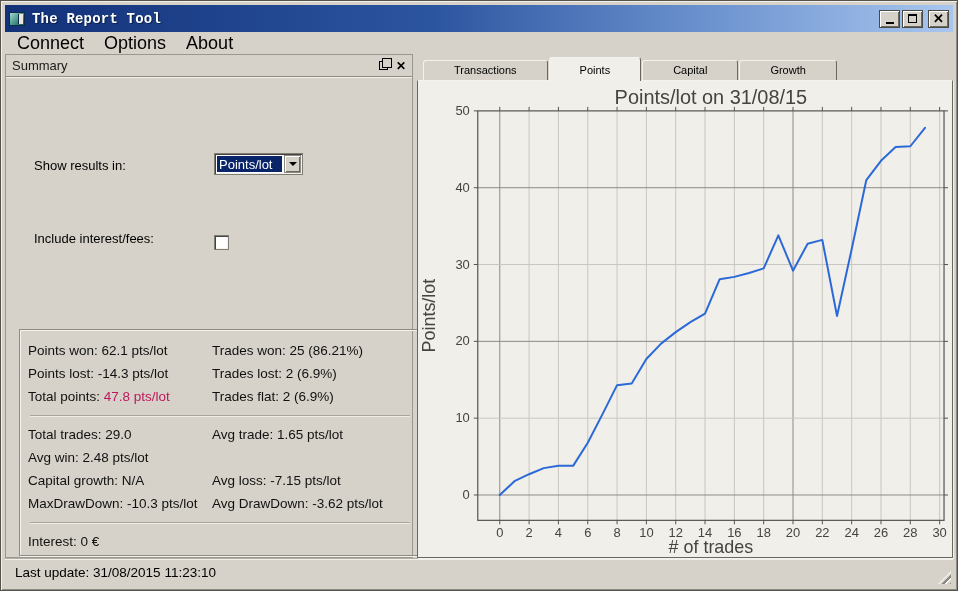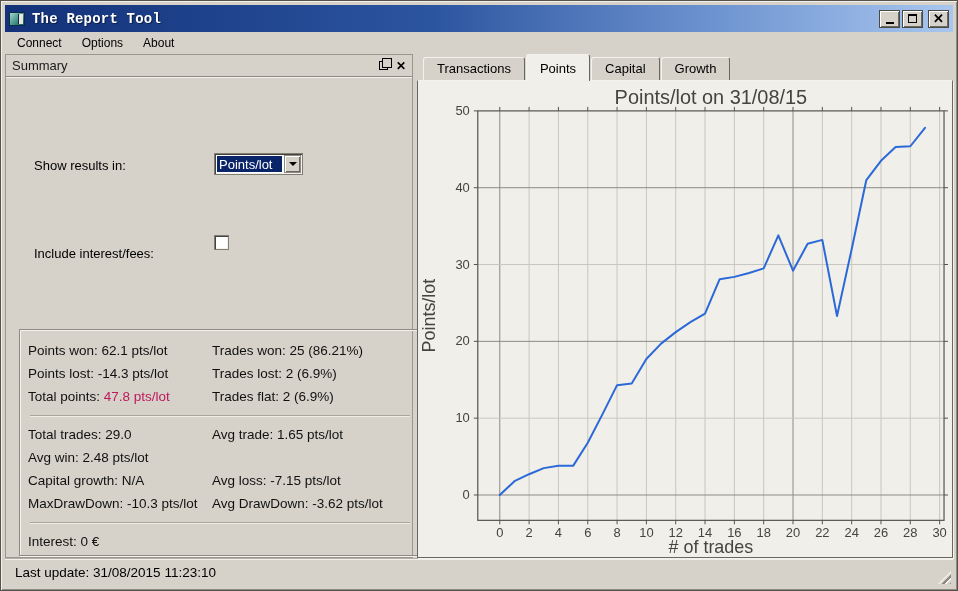--- a/index.html
+++ b/index.html
@@ -35,41 +35,41 @@
     display:flex; align-items:center; justify-content:center;
     cursor:default; position:relative;
   }
   .win-btn.close { margin-left:3px; }
   .glyph-min { width:8px; height:2px; background:#000; margin-top:9px; }
   .glyph-max { width:9px; height:9px; border:1px solid #000; border-top:2px solid #000; }
   .glyph-close { font-size:13px; font-weight:bold; line-height:1; }
 
   
   .menubar { height:22px; flex:0 0 22px; display:flex; align-items:center; background:#d6d2c9; padding-left:2px; }
-  .menu-item { padding:3px 10px; font-size:12px;text-align:right; }
+  .menu-item { padding:3px 10px; font-size:18px;text-align:right; }
 
   
   .main { flex:1; display:flex; min-height:0; }
 
   
   .dock {
     width:408px; flex:0 0 408px; position:relative;
     background:#d6d2c9; border:1px solid #9a978f;
   }
   .dock-header { height:22px; display:flex; align-items:center; padding:0 6px;
     border-bottom:1px solid #8e8b84; box-shadow:0 1px 0 #f2f0ea; }
   .dock-title { font-size:13px; color:#1a1a1a; }
   .dock-icons { margin-left:auto; display:flex; align-items:center; gap:8px; }
   .float-icon { width:9px; height:9px; border:1px solid #000; position:relative; background:#d6d2c9; }
   .float-icon::before { content:""; position:absolute; left:2px; top:-4px; width:8px; height:8px; border:1px solid #000; background:#d6d2c9; }
   .dock-close { font-size:12px; font-weight:bold; line-height:1; }
 
   .field-label { position:absolute; left:28px; font-size:13px; }
   .lbl-results { top:103px; }
-  .lbl-fees { top:191px; }
+  .lbl-fees { top:176px; }
 
   .combo { position:absolute; left:208px; top:98px; width:89px; height:22px;
     background:#fff; display:flex;
     border:1px solid #807d75;
     box-shadow: inset 1px 1px 0 #45433d, inset -1px -1px 0 #f4f2ec;
   }
   .combo-value { flex:1; margin:2px 1px 2px 2px; background:#0a246a; color:#fff; font-size:13px; padding:1px 2px; white-space:nowrap; overflow:hidden; }
   .combo-btn { width:17px; margin:1px; background:#d6d2c9;
     border:1px solid #8d8a82;
     box-shadow: inset 1px 1px 0 #fff, inset -1px -1px 0 #6b685f;
@@ -98,21 +98,21 @@
     background:
       linear-gradient(135deg, transparent 0 50%, transparent 50%),
       repeating-linear-gradient(135deg, transparent 0 2px, #8a8780 2px 4px, #f6f4ee 4px 5px);
     clip-path:polygon(100% 0, 100% 100%, 0 100%);
   }
 
   
   .splitter { width:4px; flex:0 0 4px; }
   .right-pane { flex:1; display:flex; flex-direction:column; min-width:0; }
   .tabbar { height:26px; flex:0 0 26px; display:flex; align-items:flex-end; padding-left:6px; }
-  .tab { background:#d6d2c9; font-size:13px; padding:3px 13px 4px;
+  .tab { background:#d6d2c9; font-size:11px; padding:3px 30px 4px;
     border:1px solid #6a675f; border-bottom:none;
     border-top-color:#f4f2ec; border-left-color:#f4f2ec;
     border-top-left-radius:3px; border-top-right-radius:3px;
     margin-right:1px; position:relative; }
   .tab.active { background:#f1efe9; padding-top:6px; padding-bottom:5px; z-index:3; margin-bottom:-1px; }
   .tab-content { flex:1; background:#f1efe9; border:1px solid #6a675f; border-top-color:#f4f2ec; position:relative; z-index:1; box-shadow:1px 1px 0 #f4f2ec; }
   .tab-content svg { display:block; width:100%; height:100%; }
 </style>
 </head>
 <body>

